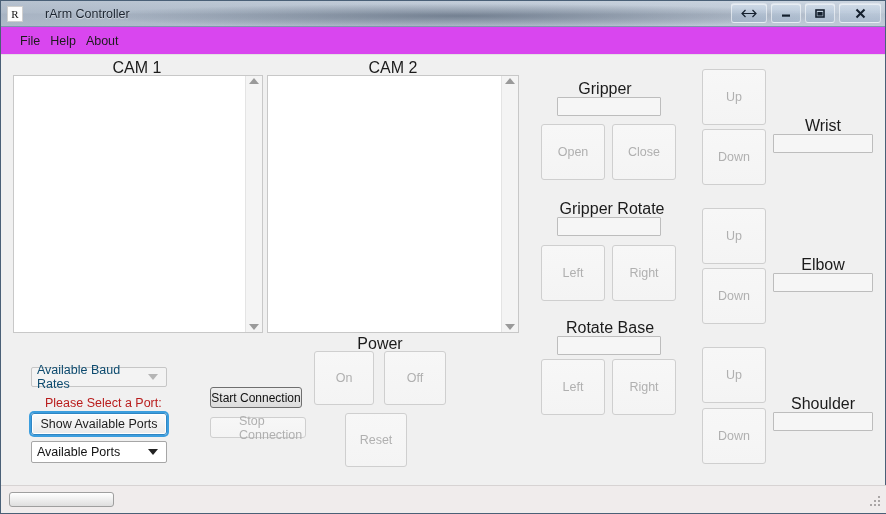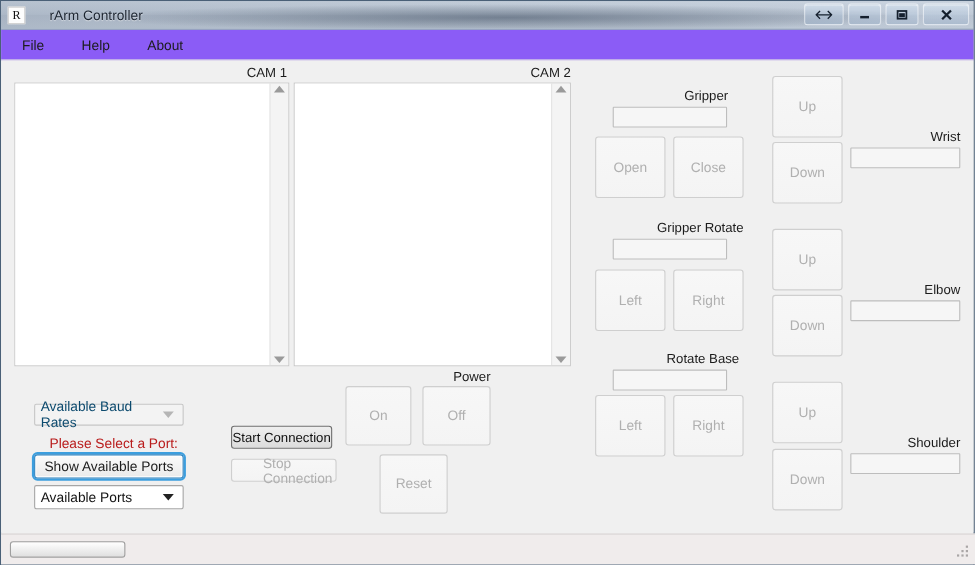--- a/index.html
+++ b/index.html
@@ -93,46 +93,45 @@
     font-size: 11px;
     box-shadow: inset 0 1px 0 rgba(255,255,255,0.5);
   }
   .win-btn.wide { width: 36px; }
   .win-btn.close { width: 42px; }
   .win-btn svg { display: block; }
 
   
   #menubar {
     height: 28px;
-    background: #8b5cf6;
+    background: #d946ef;
     border-bottom: 1px solid #e2e2e2;
     display: flex;
     align-items: center;
     padding-left: 14px;
-    gap: 24px;
   }
   .menu-item {
     font-size: 12.5px;
     color: #1c1c1c;
     padding: 3px 5px;
     cursor: default;
   }
 
   
   #client {
     position: relative;
     height: 429px;
     background: #f0f0f0;
   }
 
   .cap {
     position: absolute;
-    font-size: 12px;
+    font-size: 16px;
     color: #1b1b1b;
-    text-align: right;
+    text-align: center;
     white-space: nowrap;
   }
 
   
   .cam-pane {
     position: absolute;
     background: #ffffff;
     border: 1px solid #c8c8c8;
     display: flex;
   }

